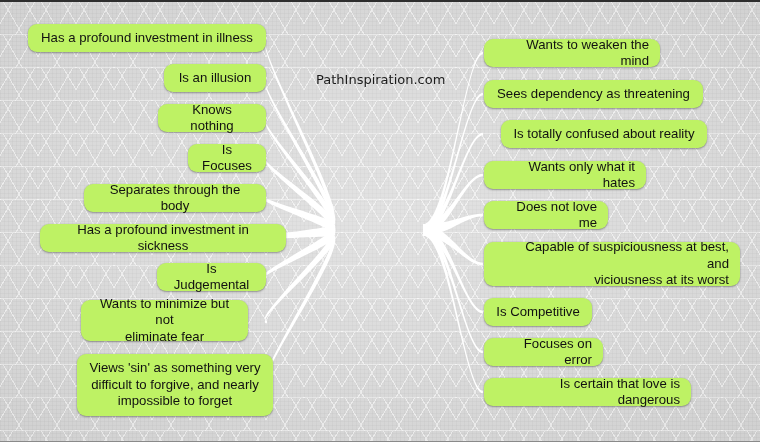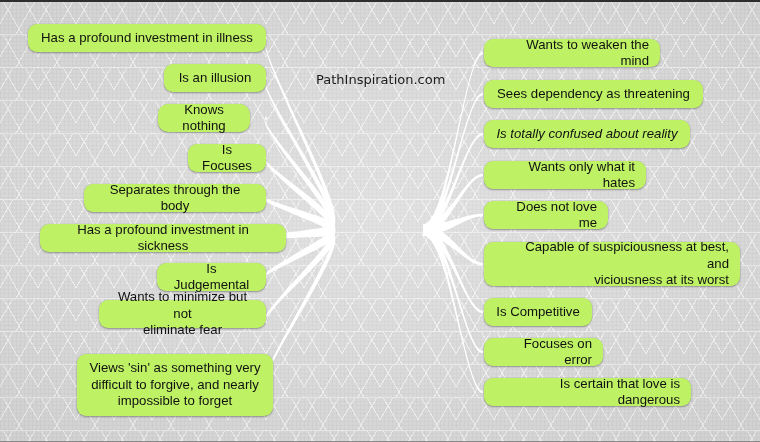--- a/index.html
+++ b/index.html
@@ -130,35 +130,35 @@
       <path d="M 423 222.5 C 448.2 222.5, 465 308.7, 483 308.7 L 483 311.3 C 465 311.3, 448.2 233.5, 423 233.5 Z" fill="#ffffff" stroke="none"></path>
       <path d="M 423 222.5 C 448.2 222.5, 465 348.7, 483 348.7 L 483 351.3 C 465 351.3, 448.2 233.5, 423 233.5 Z" fill="#ffffff" stroke="none"></path>
       <path d="M 423 222.5 C 448.2 222.5, 465 388.7, 483 388.7 L 483 391.3 C 465 391.3, 448.2 233.5, 423 233.5 Z" fill="#ffffff" stroke="none"></path>
     </svg>
 
   <div id="watermark">PathInspiration.com</div>
 
   <div id="nodes-left">
       <div class="node left" style="left: 28px; top: 22px; width: 238px; height: 28px;"><span>Has a profound investment in illness</span></div>
       <div class="node left" style="left: 164px; top: 62px; width: 102px; height: 28px;"><span>Is an illusion</span></div>
-      <div class="node left" style="left: 158px; top: 102px; width: 92px; height: 28px; border-radius: 10px;"><span>Knows nothing</span></div>
+      <div class="node left" style="left: 158px; top: 102px; width: 108px; height: 28px;"><span>Knows nothing</span></div>
       <div class="node left" style="left: 188px; top: 142px; width: 78px; height: 28px;"><span>Is Focuses</span></div>
       <div class="node left" style="left: 84px; top: 182px; width: 182px; height: 28px;"><span>Separates through the body</span></div>
       <div class="node left" style="left: 20px; top: 222px; width: 246px; height: 28px; margin-left: 20px;"><span>Has a profound investment in sickness</span></div>
       <div class="node left" style="left: 157px; top: 261px; width: 109px; height: 28px;"><span>Is Judgemental</span></div>
-      <div class="node left" style="left: 99px; top: 298px; width: 167px; height: 28px;"><span>Wants to minimize but not
+      <div class="node left" style="left: 81px; top: 298px; width: 167px; height: 41px;"><span>Wants to minimize but not
 eliminate fear</span></div>
       <div class="node left" style="left: 70px; top: 352px; width: 196px; height: 62px; margin-left: 7px;"><span>Views 'sin' as something very
 difficult to forgive, and nearly
 impossible to forget</span></div>
     </div>
   <div id="nodes-right">
       <div class="node right" style="left: 484px; top: 37px; width: 176px; height: 28px;"><span>Wants to weaken the mind</span></div>
       <div class="node right" style="left: 484px; top: 78px; width: 219px; height: 28px;"><span>Sees dependency as threatening</span></div>
-      <div class="node right" style="left: 484px; top: 118px; width: 206px; height: 28px; font-style: italic;"><span>Is totally confused about reality</span></div>
+      <div class="node right" style="left: 501px; top: 118px; width: 206px; height: 28px;"><span>Is totally confused about reality</span></div>
       <div class="node right" style="left: 484px; top: 159px; width: 162px; height: 28px;"><span>Wants only what it hates</span></div>
       <div class="node right" style="left: 484px; top: 199px; width: 124px; height: 28px;"><span>Does not love me</span></div>
       <div class="node right" style="left: 484px; top: 240px; width: 256px; height: 44px; padding-left: 41px;"><span>Capable of suspiciousness at best, and
 viciousness at its worst</span></div>
       <div class="node right" style="left: 484px; top: 296px; width: 108px; height: 28px;"><span>Is Competitive</span></div>
       <div class="node right" style="left: 484px; top: 336px; width: 119px; height: 28px;"><span>Focuses on error</span></div>
       <div class="node right" style="left: 484px; top: 376px; width: 207px; height: 28px;"><span>Is certain that love is dangerous</span></div>
     </div>
 
 

